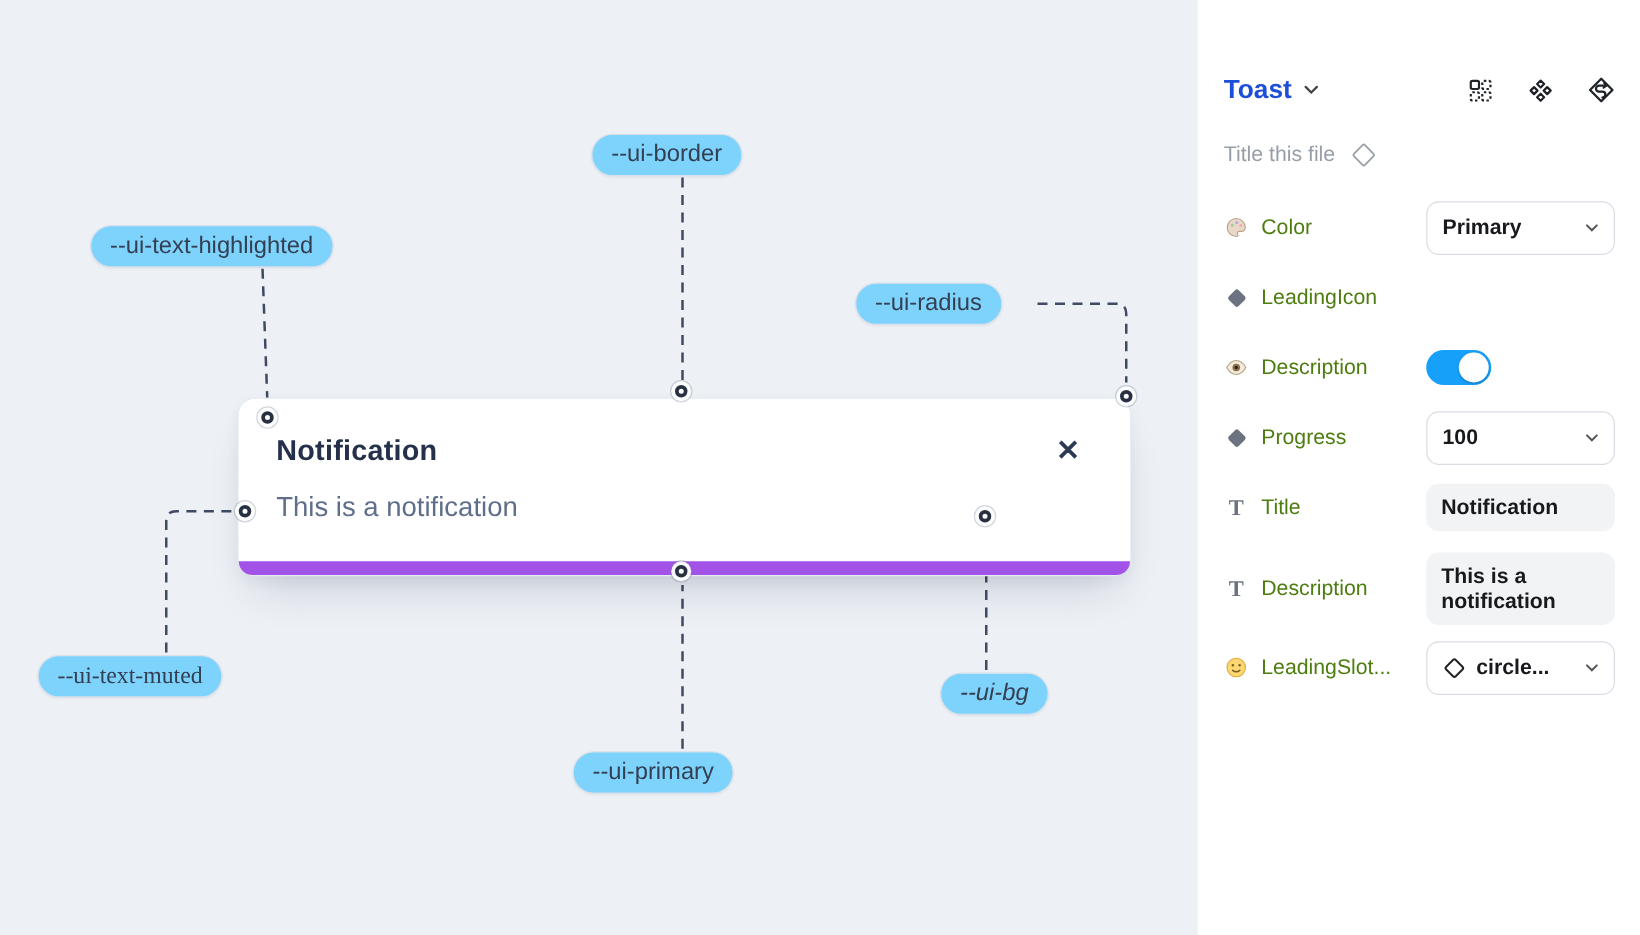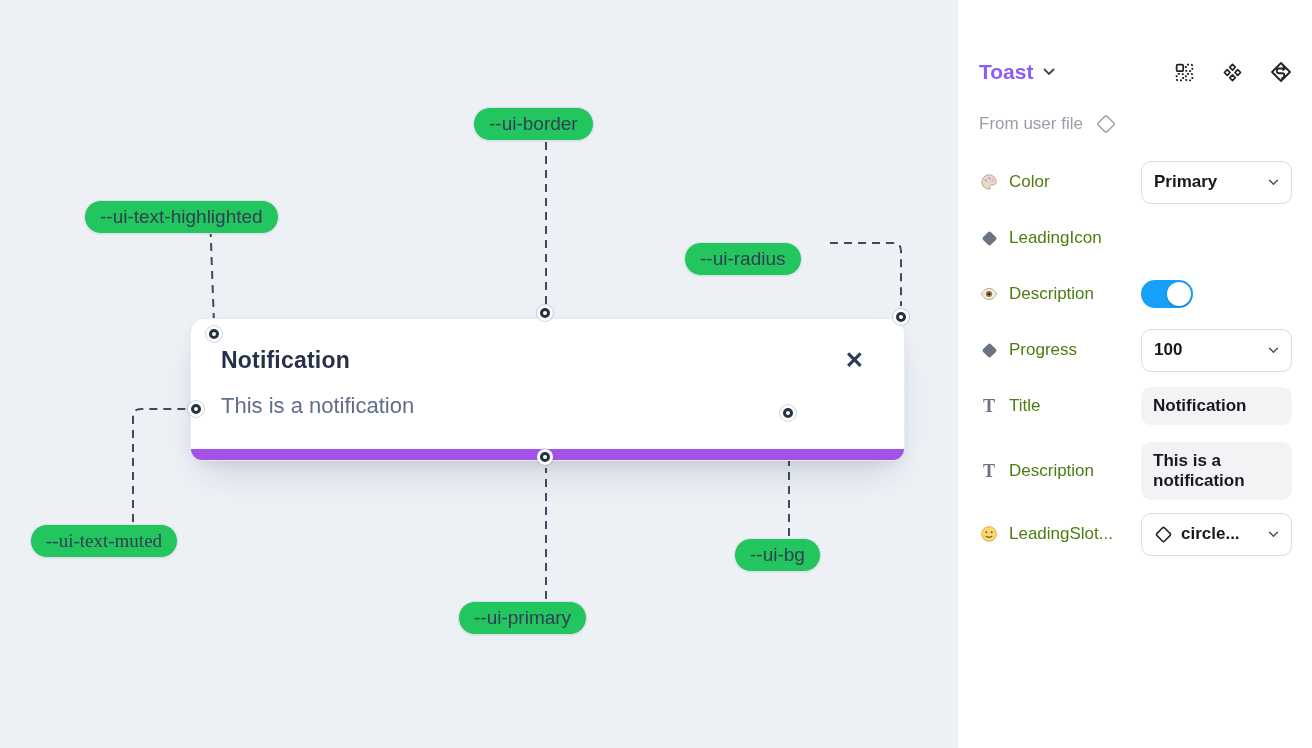--- a/index.html
+++ b/index.html
@@ -16,34 +16,34 @@
     box-shadow:0 20px 34px -14px rgba(30,40,70,.20), 0 4px 10px rgba(30,40,70,.05);
   }
   .toast-title { position:absolute; left:30px; top:28px; font-size:23px; font-weight:700; color:#25304a; letter-spacing:.2px; }
   .toast-desc  { position:absolute; left:30px; top:74px; font-size:22px; color:#5f6e8a; }
   .toast-close { position:absolute; right:40px; top:30px; font-size:23px; font-weight:700; color:#2d3a55;
                  background:none; border:none; cursor:pointer; line-height:1; }
   .toast-bar { position:absolute; left:0; right:0; bottom:0; height:11px; background:var(--ui-primary,#a352e8);
                border-radius:0 0 13px 13px; }
 
   .pill {
-    position:absolute; background:#22c55e; border:1px solid #d9e0ea; border-radius:18px;
+    position:absolute; background:#7dd3fc; border:1px solid #d9e0ea; border-radius:18px;
     padding:5px 15px; font-size:19px; color:#333f52; white-space:nowrap;
     box-shadow:0 1px 2px rgba(16,24,40,.06);
   }
 
   .marker { position:absolute; width:10px; height:10px; background:#fff; border:3px solid #273142;
             border-radius:50%; transform:translate(-50%,-50%);
             box-shadow:0 0 0 3px rgba(255,255,255,.95), 0 0 0 4px rgba(110,122,145,.30); }
 
   
   .panel { width:355px; height:748px; background:#fff; border-left:1px solid #e8eaee;
            padding:56px 20px 0 21px; flex:0 0 auto; }
   .panel-header { display:flex; align-items:center; height:32px; margin-bottom:24px; }
-  .panel-title { font-size:21px; font-weight:700; color:#8b5cf6; }
+  .panel-title { font-size:21px; font-weight:700; color:#1d4ed8; }
   .title-chev { margin-left:10px; display:flex; cursor:pointer; }
   .header-icons { margin-left:auto; display:flex; gap:27px; align-items:center; }
   .hicon { background:none; border:none; padding:0; cursor:pointer; display:flex; color:#1f2328; }
 
   .source-row { display:flex; align-items:center; height:24px; margin-bottom:26px; color:#989ea8; font-size:17px; }
   .source-row svg { margin-left:12px; }
 
   .panel-desc { font-size:17.5px; line-height:28px; color:#17191c; margin-bottom:29px; }
 
   .prow { display:flex; align-items:center; height:40px; margin-bottom:16px; }
@@ -87,26 +87,26 @@
     </g>
   </svg>
 
   <div class="toast-card">
     <div class="toast-title">Notification</div>
     <div class="toast-desc">This is a notification</div>
     <button class="toast-close">✕</button>
     <div class="toast-bar"></div>
   </div>
 
-  <div class="pill" style="left:84px;top:180px;margin-top:20px;">--ui-text-highlighted</div>
+  <div class="pill" style="left:72px;top:180px;">--ui-text-highlighted</div>
   <div class="pill" style="left:473px;top:107px;">--ui-border</div>
-  <div class="pill" style="left:684px;top:242px;">--ui-radius</div>
+  <div class="pill" style="left:684px;top:226px;">--ui-radius</div>
   <div class="pill" style="left:30px;top:524px;font-family:Liberation Serif, serif;">--ui-text-muted</div>
   <div class="pill" style="left:458px;top:601px;">--ui-primary</div>
-  <div class="pill" style="left:734px;top:538px;">--ui-bg</div>
+  <div class="pill" style="left:752px;top:538px;font-style:italic;">--ui-bg</div>
 
   <div class="marker" style="left:214px;top:334px;"></div>
   <div class="marker" style="left:545px;top:313px;"></div>
   <div class="marker" style="left:901px;top:317px;"></div>
   <div class="marker" style="left:196px;top:409px;"></div>
   <div class="marker" style="left:545px;top:457px;"></div>
   <div class="marker" style="left:788px;top:413px;"></div>
 </div>
 
 <div class="panel">
@@ -139,21 +139,21 @@
         <svg width="22" height="22" viewBox="0 0 24 24" fill="none" stroke="currentColor" stroke-width="2" stroke-linejoin="round">
           <path d="M12 2.2 L21.8 12 L12 21.8 L2.2 12 Z" stroke-linejoin="round"></path>
           <path d="M14.5 8.2 H10 a2.6 2.6 0 0 0 0 5.2 h3 a2.6 2.6 0 0 1 0 5.2" stroke-linecap="round"></path>
           <path d="M14.8 5.6 L17 8.2 L14.2 10" stroke-linecap="round" stroke-linejoin="round" fill="none" transform="scale(0.9) translate(1.4 1)"></path>
         </svg>
       </button>
     </span>
   </div>
 
   <div class="source-row">
-    <span>From user file</span>
+    <span>Title this file</span>
     <svg width="22" height="22" viewBox="0 0 24 24" fill="none" stroke="#9aa0a8" stroke-width="1.6">
       <rect x="5.2" y="5.2" width="13.6" height="13.6" rx="1.5" transform="rotate(45 12 12)"></rect>
     </svg>
   </div>
 
 
   <div class="prow">
     <span class="picon">
       <svg width="18" height="18" viewBox="0 0 20 20">
           <path d="M10 2 a8 8 0 1 0 0 16 c1.6 0 2-1 1.3-2 c-.9-1.3-.2-2.6 1.6-2.6 H15 a3.5 3.5 0 0 0 3-3.4 A8 8 0 0 0 10 2Z" fill="#e9d8c8" stroke="#b9a28e" stroke-width="1"></path>

